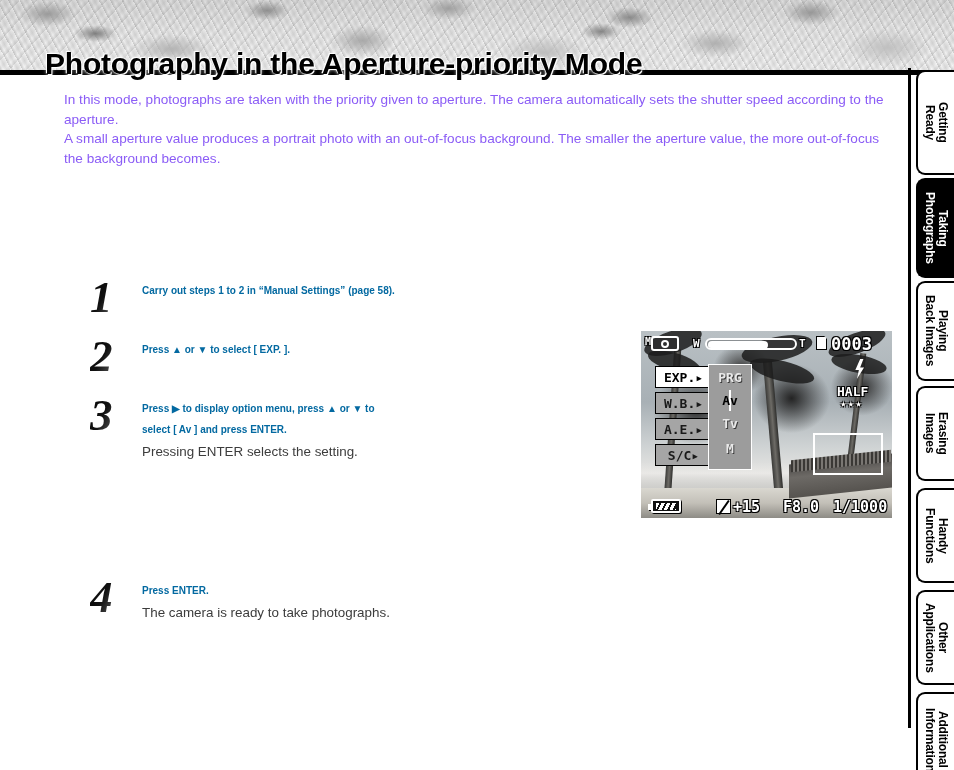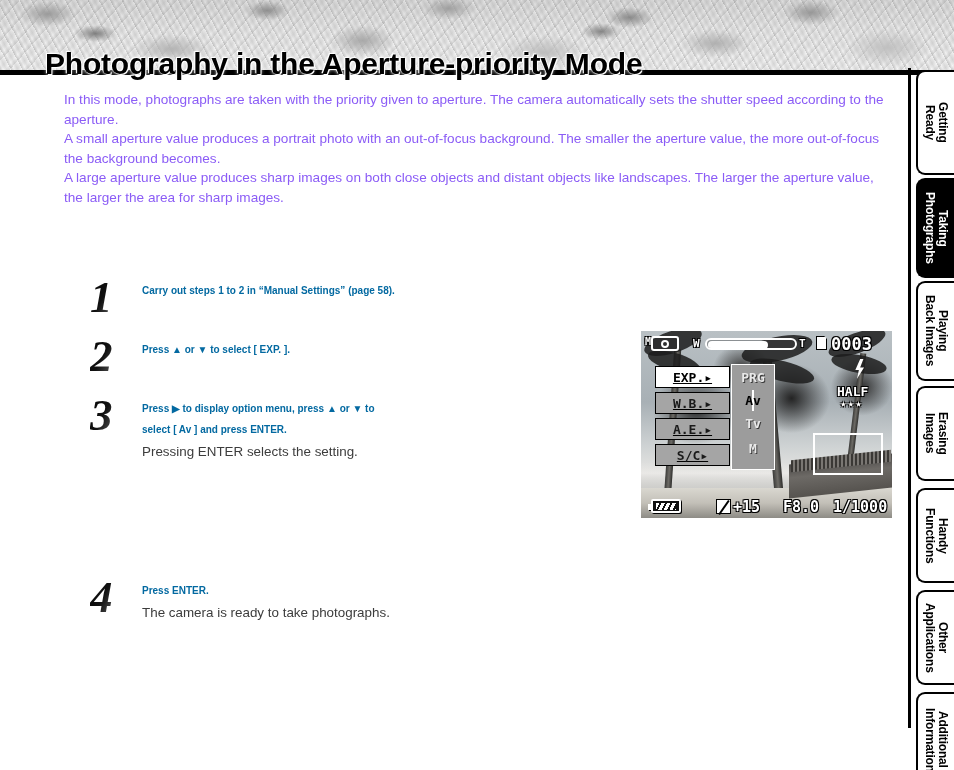--- a/index.html
+++ b/index.html
@@ -236,36 +236,35 @@
     box-sizing: border-box;
     clip-path: polygon(0 0, 75% 0, 100% 22%, 100% 100%, 0 100%);
   }
   .shot-count {
     position: absolute; left: 190px; top: 3px;
     font-size: 17px; letter-spacing: 0px;
   }
 
   .menu-left {
     position: absolute; left: 14px; top: 35px;
-    width: 75px;
-    text-decoration: underline;
+    width: 57px;
   }
   .menu-left-item {
     height: 22px;
     margin-bottom: 4px;
     display: flex; align-items: center; justify-content: center;
     font-size: 13px; font-weight: bold;
     border: 1px solid #000;
     box-sizing: border-box;
     color: #000;
   }
   .menu-left-item.sel { background: #ffffff; color: #000; }
   .menu-left-item.dim { background: #a5a5a5; color: #1a1a1a; }
   .menu-right {
-    position: absolute; left: 90px; top: 33px;
+    position: absolute; left: 67px; top: 33px;
     width: 44px; height: 106px;
     background: #9c9c9c;
     border: 1px solid #ffffff;
     box-sizing: border-box;
   }
   .menu-right-item {
     height: 25px;
     display: flex; align-items: center; justify-content: center;
     font-size: 13px; font-weight: bold;
     color: #e9e9e9;
@@ -392,21 +391,20 @@
 
 <div class="header-band"></div>
 <div class="header-rule"></div>
 <h1 class="page-title">Photography in the Aperture-priority Mode</h1>
 
 <div class="content">
 
   <div class="intro">
     <p>In this mode, photographs are taken with the priority given to aperture. The camera automatically sets the shutter speed according to the aperture.</p>
     <p>A small aperture value produces a portrait photo with an out-of-focus background. The smaller the aperture value, the more out-of-focus the background becomes.</p>
-    <p>A large aperture value produces sharp images on both close objects and distant objects like landscapes. The larger the aperture value, the larger the area for sharp images.</p>
   </div>
 
   <div class="step" style="top:205px;">
     <div class="step-num">1</div>
     <div class="step-body">
       <div class="step-title">Carry out steps 1 to 2 in “Manual Settings” (page 58).</div>
     </div>
   </div>
 
   <div class="step" style="top:264px;">

